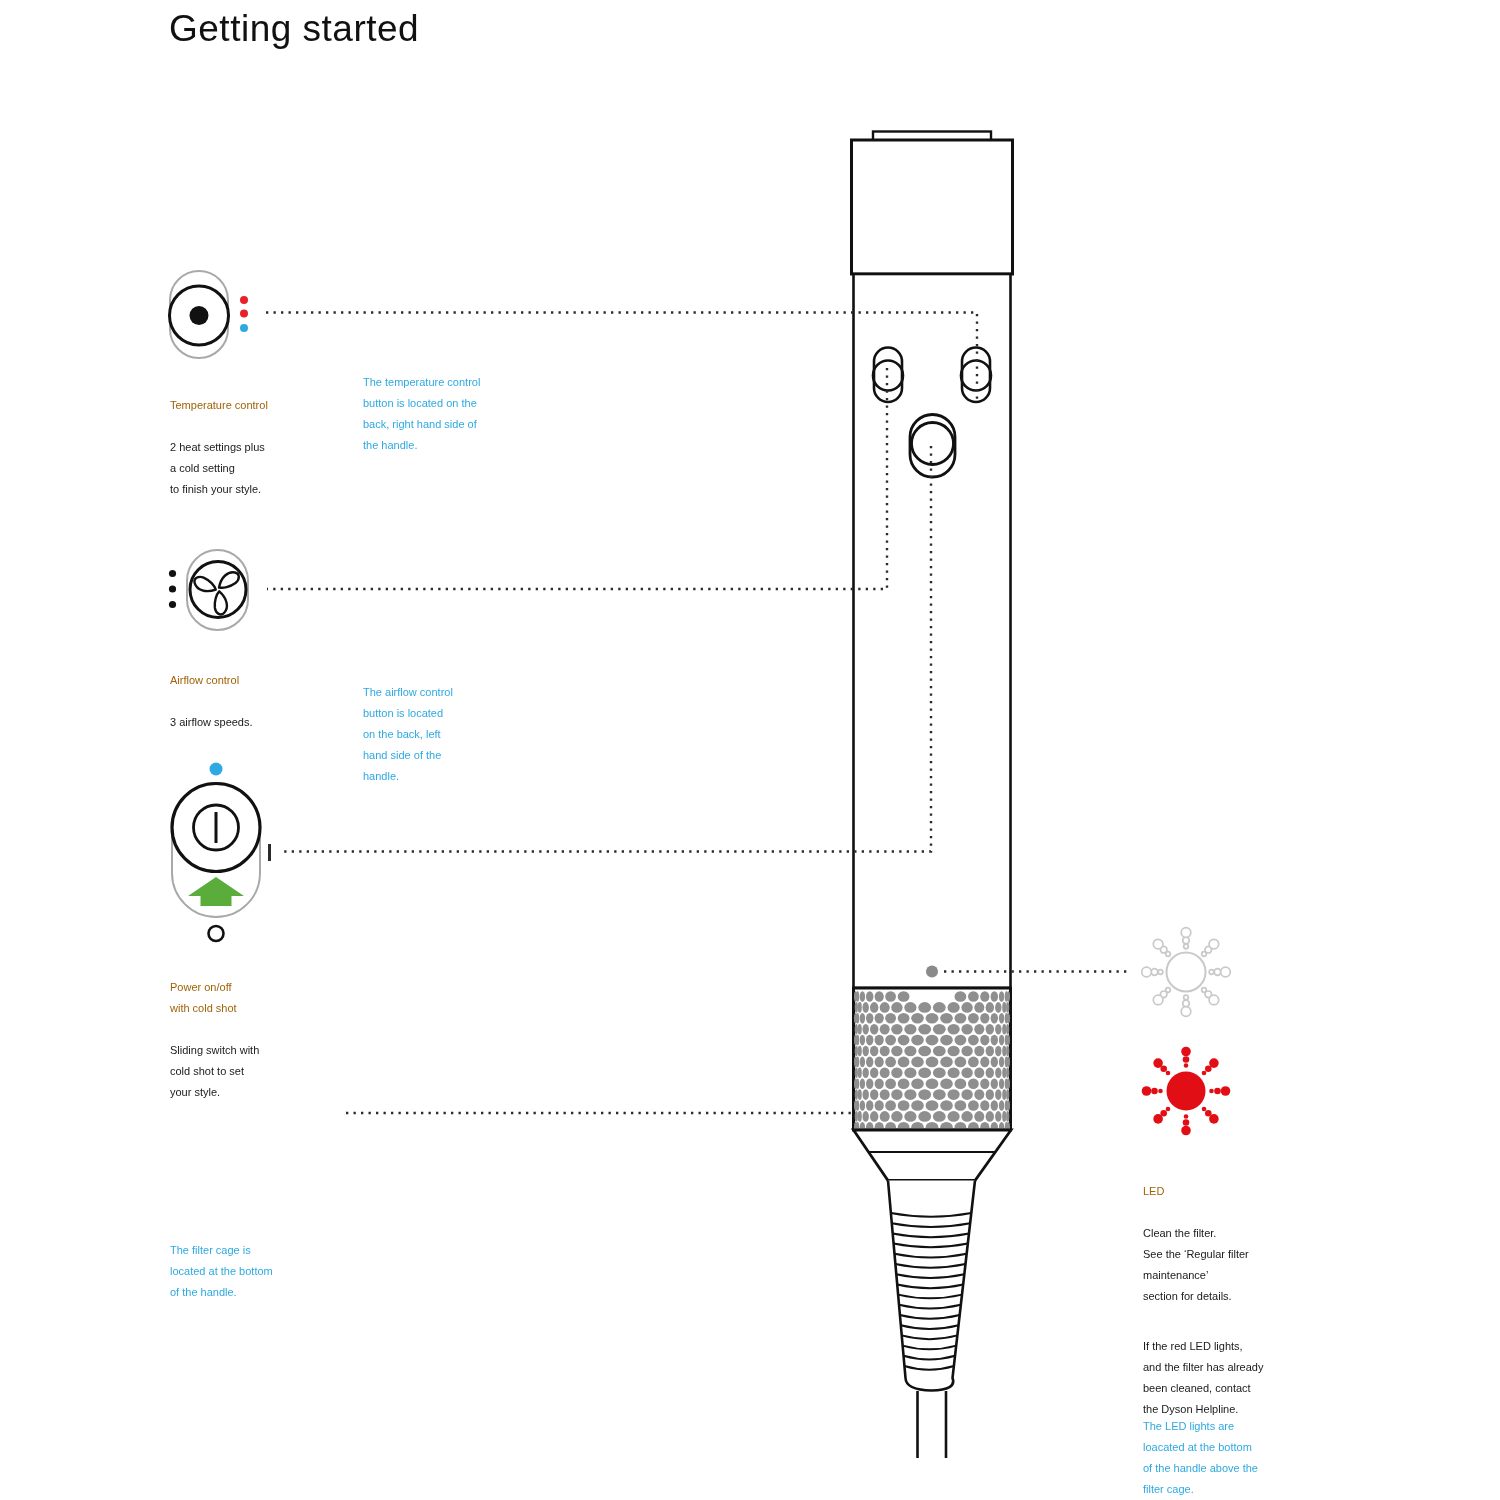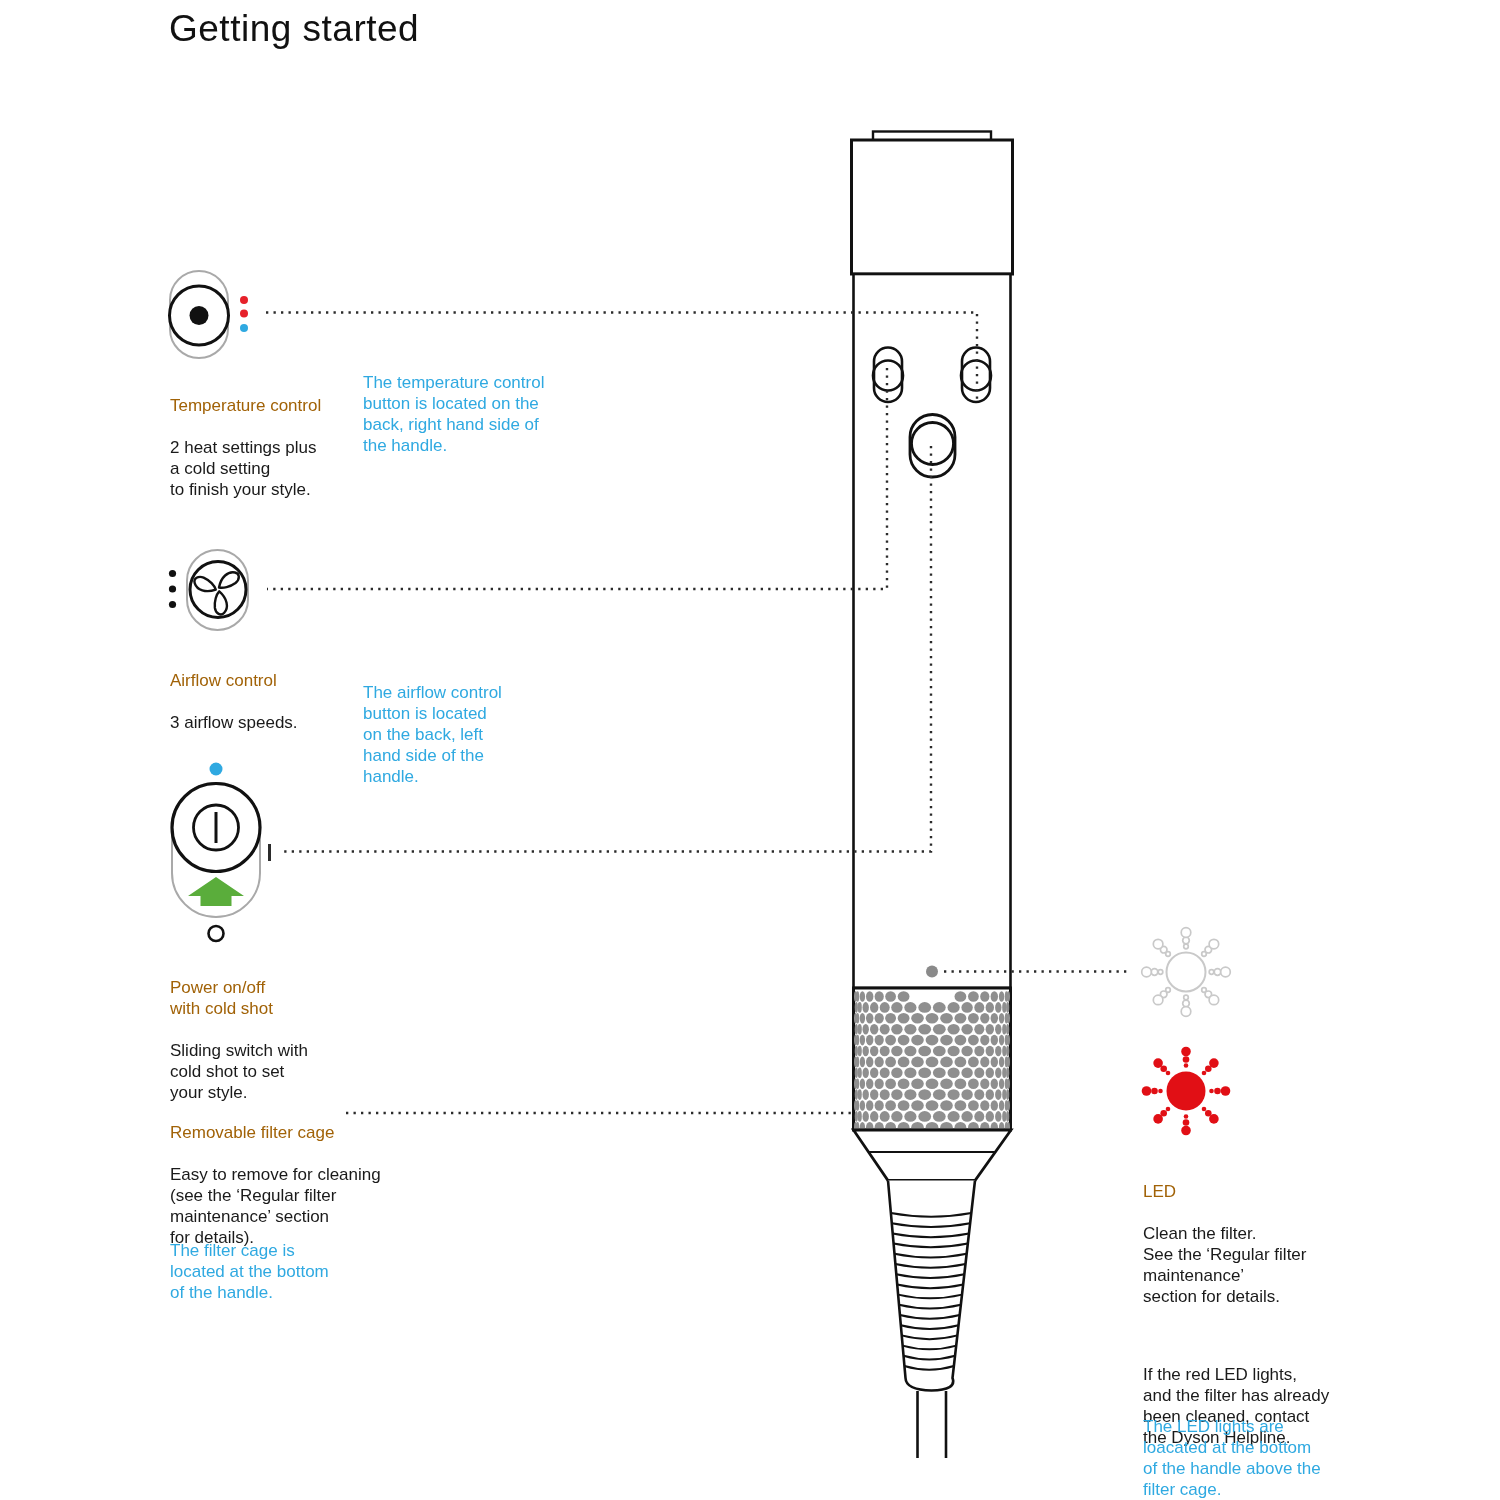--- a/index.html
+++ b/index.html
@@ -1,24 +1,24 @@
 <!DOCTYPE html>
 <html><head>
 <meta charset="utf-8">
 <style>
   html,body{margin:0;padding:0;background:#fff;}
   #canvas{position:relative;width:1361px;height:1500px;background:#fff;overflow:hidden;
           font-family:"Liberation Sans",sans-serif;color:#1a1a1a;}
   #art{position:absolute;left:0;top:0;}
   .title{position:absolute;left:169px;top:8px;font-size:37px;font-weight:500;
          letter-spacing:.5px;color:#111;margin:0;}
-  .block{position:absolute;font-size:17px;line-height:21px;white-space:pre-line;}
+  .block{position:absolute;font-size:11px;line-height:21px;white-space:pre-line;}
   .h{font-weight:normal;color:#a16207;}
   .note{color:#2fa9e1;}
-  .gap{margin-top:36px;}
+  .gap{margin-top:8px;}
 </style>
 </head>
 <body>
 
 <div id="canvas">
 
   <svg id="art" width="1500" height="1500" viewBox="0 0 1500 1500">
 
     <g fill="none" stroke="#111">
       <rect x="873" y="131.5" width="118" height="10" stroke-width="2.4" fill="#fff"></rect>
@@ -410,27 +410,20 @@
 handle.</div>
 
   <div class="block" style="left:170px;top:956px;">
     <div class="h">Power on/off
 with cold shot</div>
     <div>Sliding switch with
 cold shot to set
 your style.</div>
   </div>
 
-  <div class="block" style="left:170px;top:1101px;">
-    <div class="h">Removable filter cage</div>
-    <div>Easy to remove for cleaning
-(see the ‘Regular filter
-maintenance’ section
-for details).</div>
-  </div>
   <div class="block note" style="left:170px;top:1240px;">The filter cage is
 located at the bottom
 of the handle.</div>
 
   <div class="block" style="left:1143px;top:1160px;">
     <div class="h">LED</div>
     <div>Clean the filter.
 See the ‘Regular filter
 maintenance’
 section for details.</div>

